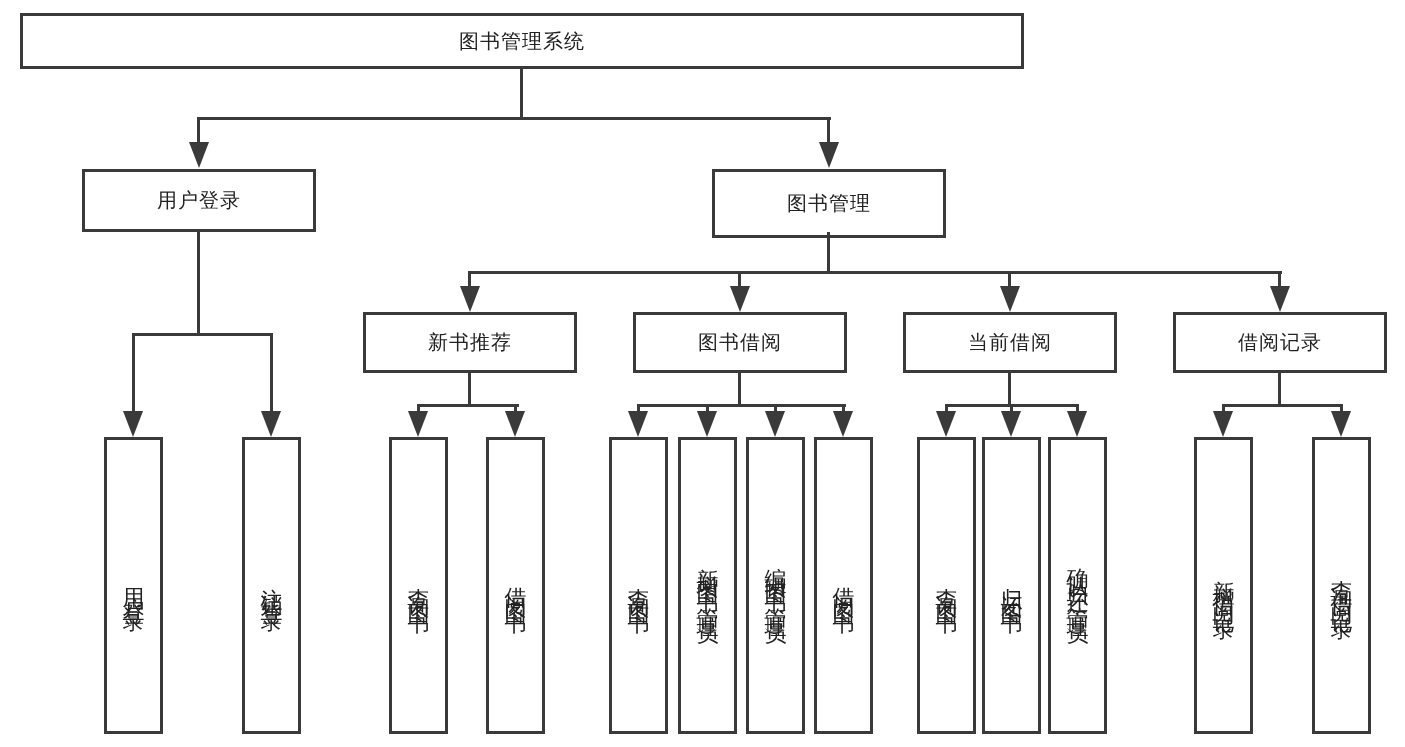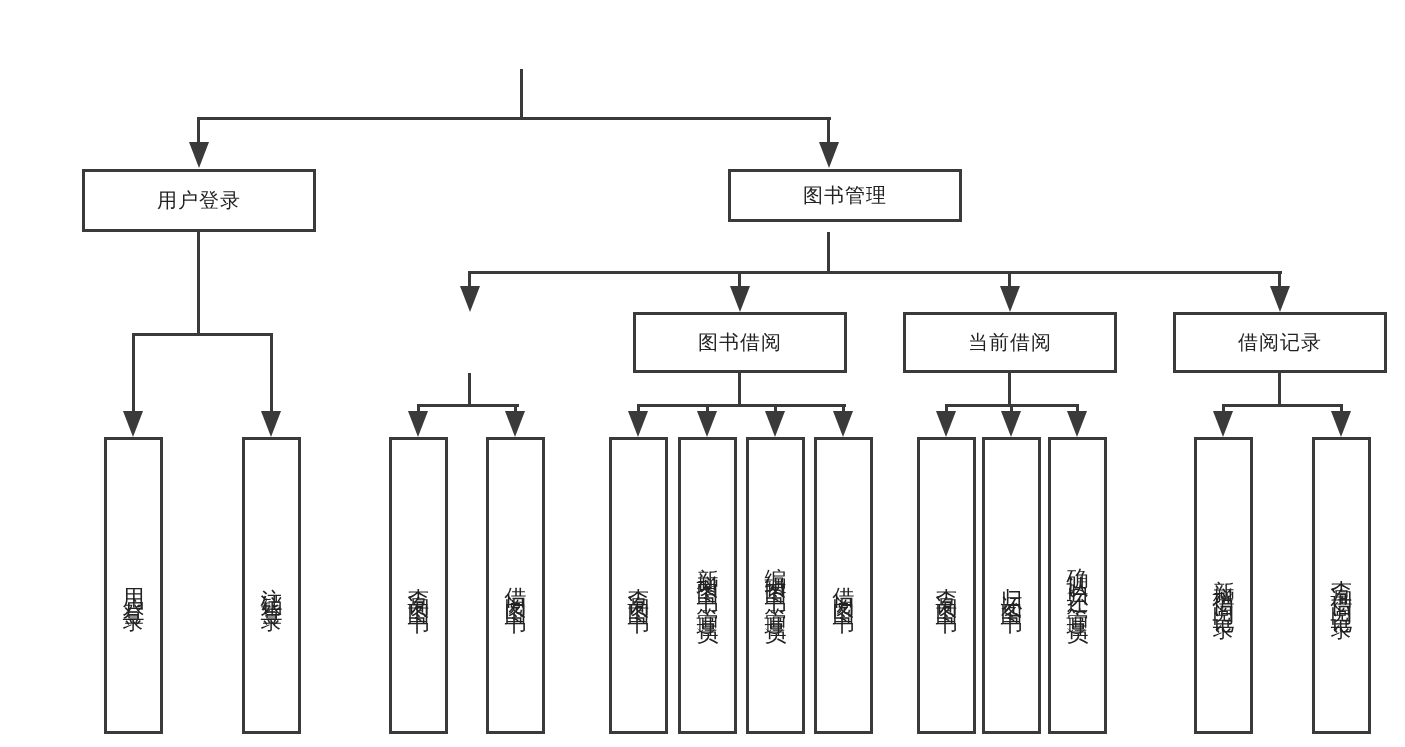--- a/index.html
+++ b/index.html
@@ -46,32 +46,35 @@
     font-size: 20px;
     color: #b9babe;
     white-space: nowrap;
   }
 </style>
 </head>
 <body>
 
 <div id="stage">
 
+  <div class="box" style="left:20px; top:13px; width:1004px; height:56px;">
+    <span class="hlabel">图书管理系统</span>
+  </div>
 
   <div class="vl" style="left:520px; top:69px;  height:50px;"></div>
   <div class="hl" style="left:197px; top:117px; width:634px;"></div>
   <div class="vl" style="left:197px; top:117px; height:30px;"></div>
   <div class="arr" style="left:189px; top:142px;"></div>
   <div class="vl" style="left:827px; top:117px; height:30px;"></div>
   <div class="arr" style="left:819px; top:142px;"></div>
 
   <div class="box" style="left:82px;  top:169px; width:234px; height:63px;">
     <span class="hlabel">用户登录</span>
   </div>
-  <div class="box" style="left:728px; top:169px; width:234px; height:53px;">
+  <div class="box" style="left:712px; top:169px; width:234px; height:69px;">
     <span class="hlabel">图书管理</span>
   </div>
 
   <div class="vl" style="left:197px;  top:232px; height:103px;"></div>
   <div class="hl" style="left:132px;  top:333px; width:141px;"></div>
   <div class="vl" style="left:132px;  top:333px; height:80px;"></div>
   <div class="arr" style="left:123px; top:411px;"></div>
   <div class="vl" style="left:270px;  top:333px; height:80px;"></div>
   <div class="arr" style="left:261px; top:411px;"></div>
 
@@ -79,20 +82,23 @@
   <div class="hl" style="left:468px;  top:271px; width:814px;"></div>
   <div class="vl" style="left:468px;  top:271px; height:18px;"></div>
   <div class="arr" style="left:460px;  top:286px;"></div>
   <div class="vl" style="left:738px;  top:271px; height:18px;"></div>
   <div class="arr" style="left:730px;  top:286px;"></div>
   <div class="vl" style="left:1008px; top:271px; height:18px;"></div>
   <div class="arr" style="left:1000px; top:286px;"></div>
   <div class="vl" style="left:1278px; top:271px; height:18px;"></div>
   <div class="arr" style="left:1270px; top:286px;"></div>
 
+  <div class="box" style="left:363px;  top:312px; width:214px; height:61px;">
+    <span class="hlabel">新书推荐</span>
+  </div>
   <div class="box" style="left:903px;  top:312px; width:214px; height:61px;">
     <span class="hlabel">当前借阅</span>
   </div>
   <div class="box" style="left:633px;  top:312px; width:214px; height:61px;">
     <span class="hlabel">图书借阅</span>
   </div>
   <div class="box" style="left:1173px; top:312px; width:214px; height:61px;">
     <span class="hlabel">借阅记录</span>
   </div>
 

